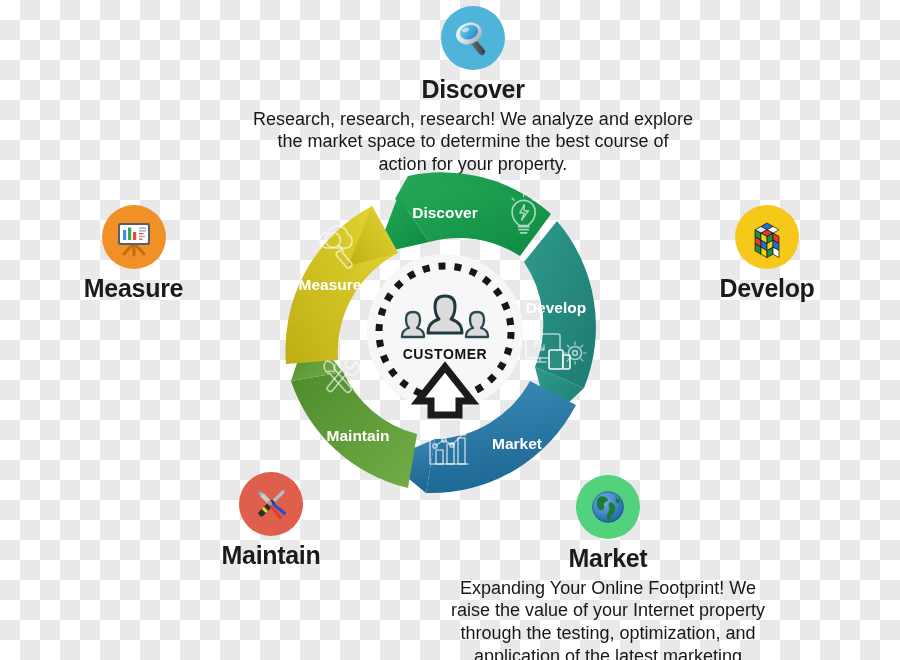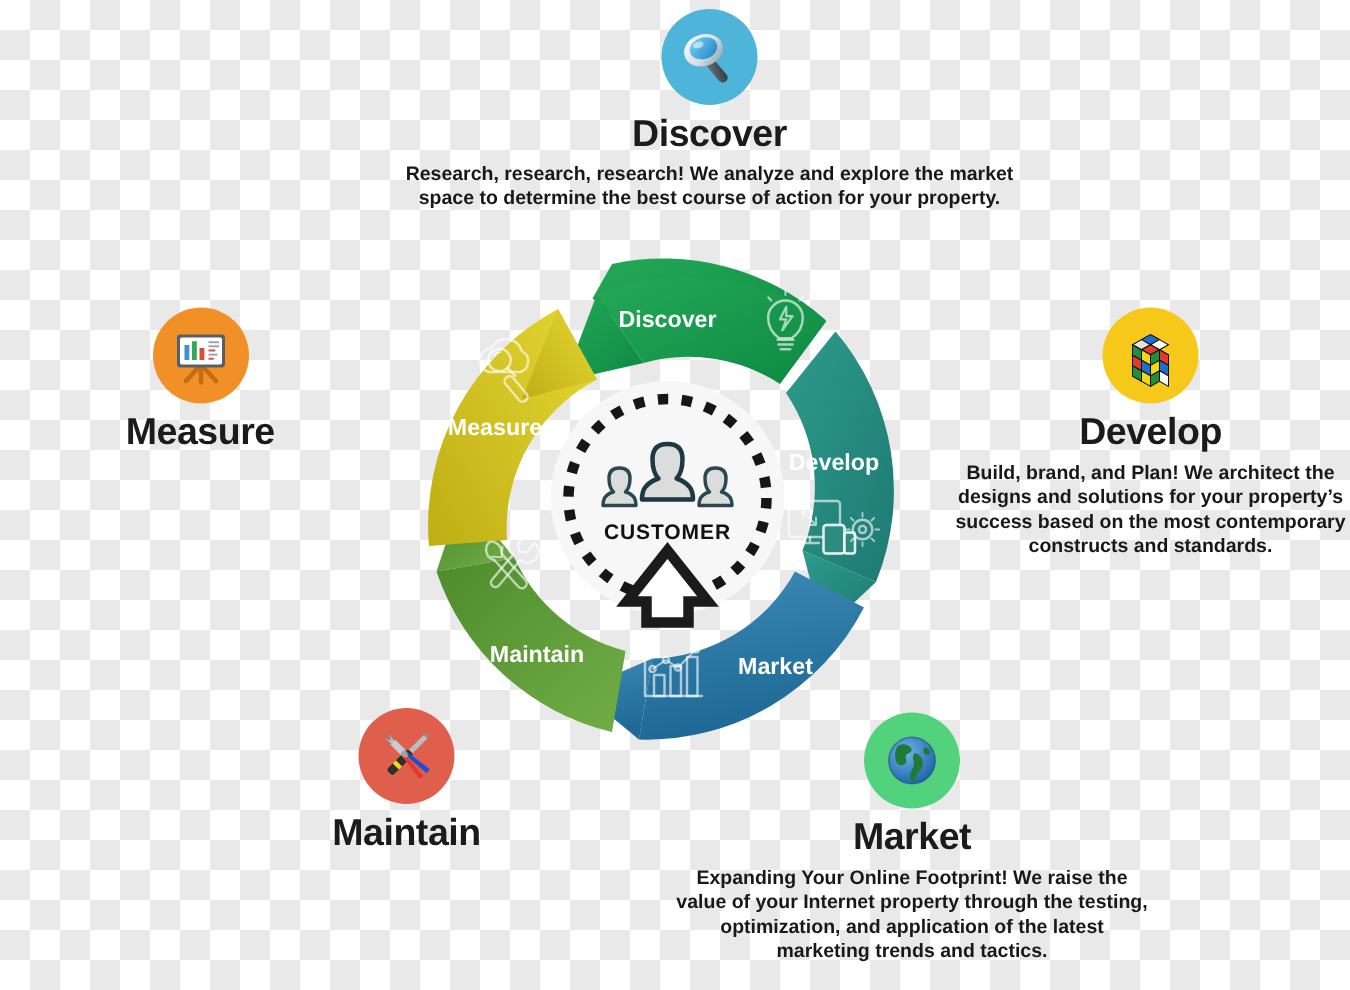--- a/index.html
+++ b/index.html
@@ -43,23 +43,23 @@
     position: relative;
   }
   .callout .c-title {
     font-size: 25px;
     font-weight: bold;
     letter-spacing: -0.3px;
     line-height: 1.1;
     margin-bottom: 4px;
   }
   .callout .c-desc {
-    font-size: 13px;
+    font-size: 18px;
     line-height: 1.27;
-    font-weight: 700;
+    font-weight: 400;
     color: #181818;
   }
 
   #callout-discover { left: 253px; top: 6px;  width: 440px; }
   #callout-measure  { left: 6px;   top: 205px; width: 255px; }
   #callout-develop  { left: 636px; top: 205px; width: 262px; }
   #callout-maintain { left: 126px; top: 472px; width: 290px; }
   #callout-market   { left: 448px; top: 475px; width: 320px; }
 
   
@@ -173,21 +173,20 @@
             <polygon points="6,-4.8 12,-1.4 12,5.6 6,2.2" fill="#e23b2e" stroke="#111" stroke-width="0.7"></polygon>
             <polygon points="0,5.6 6,2.2 6,9.2 0,12.6" fill="#f5d712" stroke="#111" stroke-width="0.7"></polygon>
             <polygon points="6,2.2 12,5.6 12,12.6 6,9.2" fill="#1f6fd0" stroke="#111" stroke-width="0.7"></polygon>
             <polygon points="0,12.6 6,9.2 6,16.2 0,19.6" fill="#1f8f3c" stroke="#111" stroke-width="0.7"></polygon>
             <polygon points="6,9.2 12,12.6 12,19.6 6,16.2" fill="#ffffff" stroke="#111" stroke-width="0.7"></polygon>
           </g>
         </g>
       </svg>
     </div>
     <div class="c-title">Develop</div>
-    <div class="c-desc">Build, brand, and Plan! We architect the designs and solutions for your property’s success based on the most contemporary constructs and standards.</div>
   </div>
 
   <div class="callout" id="callout-maintain">
     <div class="icon-badge" style="background:#e05f4c;">
       <svg width="46" height="46" viewBox="0 0 46 46" aria-hidden="true">
 
         <g transform="rotate(45 23 23)">
           <rect x="21.2" y="5" width="3.4" height="14" fill="#b9bec4"></rect>
           <polygon points="21.2,5 24.6,5 22.9,2 " fill="#8e949b"></polygon>
           <rect x="20" y="19" width="5.8" height="20" rx="2" fill="#2f2f2f"></rect>

